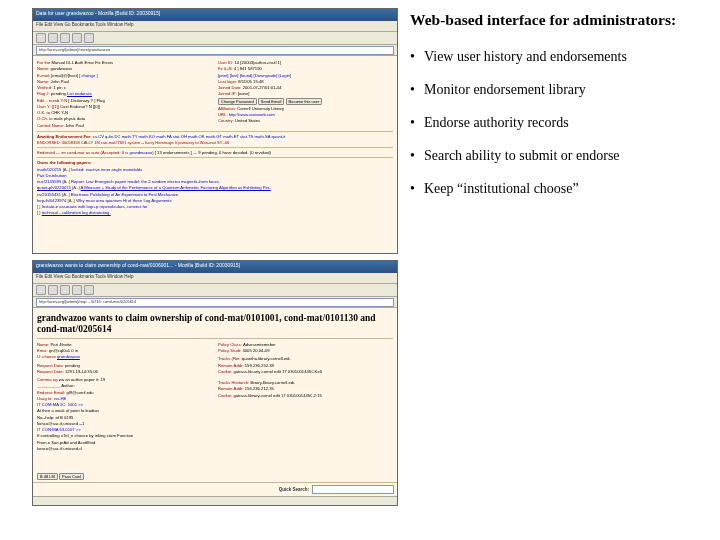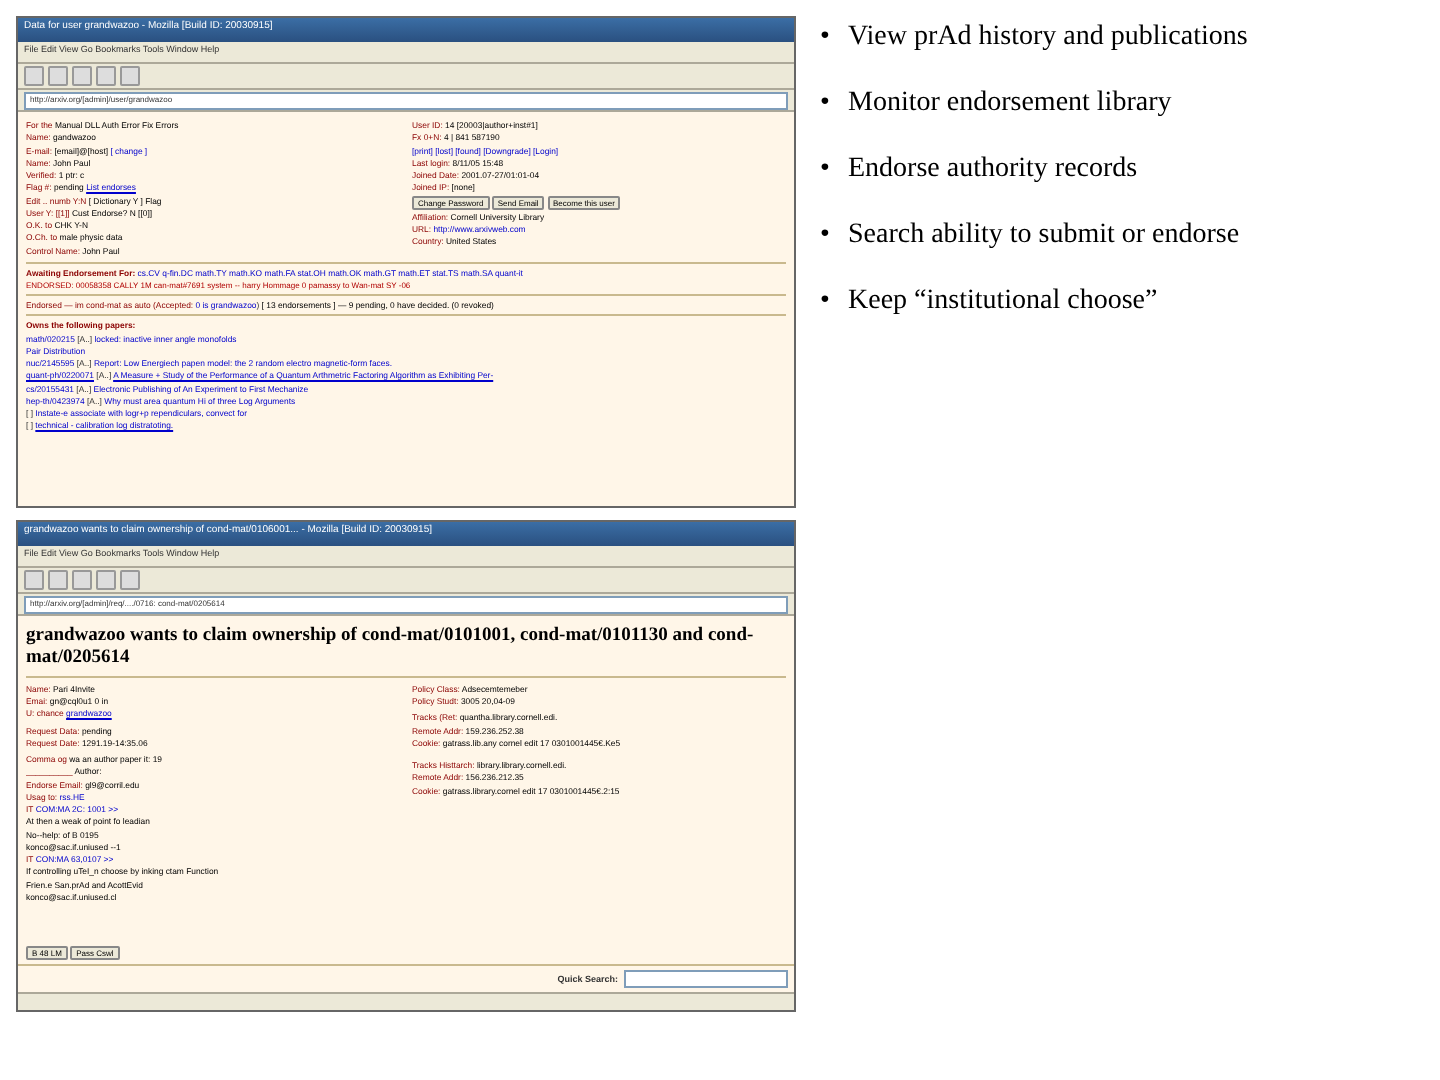--- a/index.html
+++ b/index.html
@@ -54,20 +54,21 @@
   
   .mock {
     border: 1px solid #666;
     background: #fff;
     font-family: Verdana, Arial, sans-serif;
     font-size: 4.2px;
     line-height: 1.25;
     color: #333;
     overflow: hidden;
     position: relative;
+    margin-left: 24px;
   }
   .mock1 { height: 244px; }
   .mock2 { height: 244px; }
   .titlebar {
     height: 10px;
     background: linear-gradient(#3b6ea5, #2a5080);
     color: #fff;
     font-size: 5px;
     padding: 1px 3px;
     overflow: hidden;
@@ -278,24 +279,25 @@
         <span class="qs-label">Quick Search:</span>
         <span class="qs-input"></span>
       </div>
       <div class="statusbar"></div>
 
     </div>
 
   </div>
 
   <div class="right-col">
+    <div class="heading">Web-based interface for administrators:</div>
     <div class="bullets">
       <div class="bullet">
           <span class="dot">•</span>
-          <span class="txt">View prAd history and publications</span>
+          <span class="txt">View user history and endorsements</span>
         </div>
       <div class="bullet">
           <span class="dot">•</span>
           <span class="txt">Monitor endorsement library</span>
         </div>
       <div class="bullet">
           <span class="dot">•</span>
           <span class="txt">Endorse authority records</span>
         </div>
       <div class="bullet">

